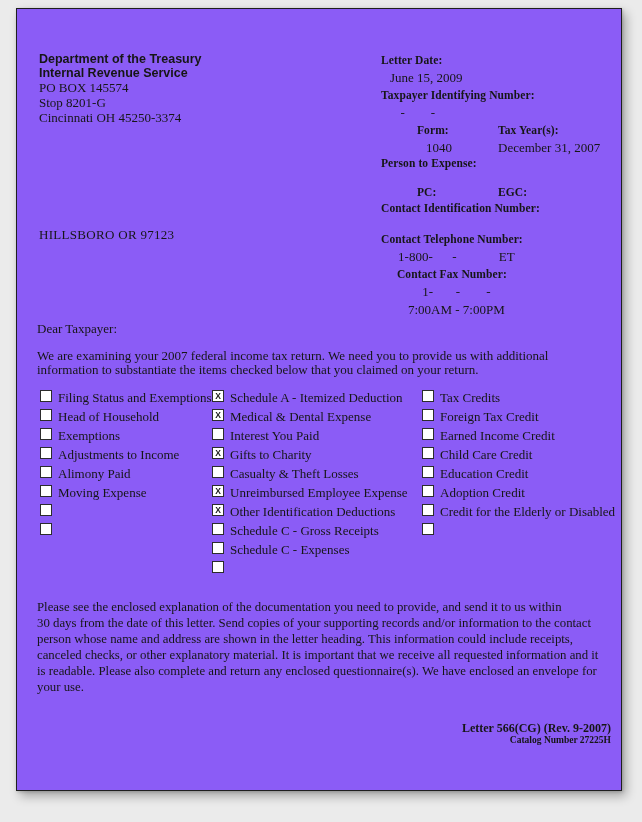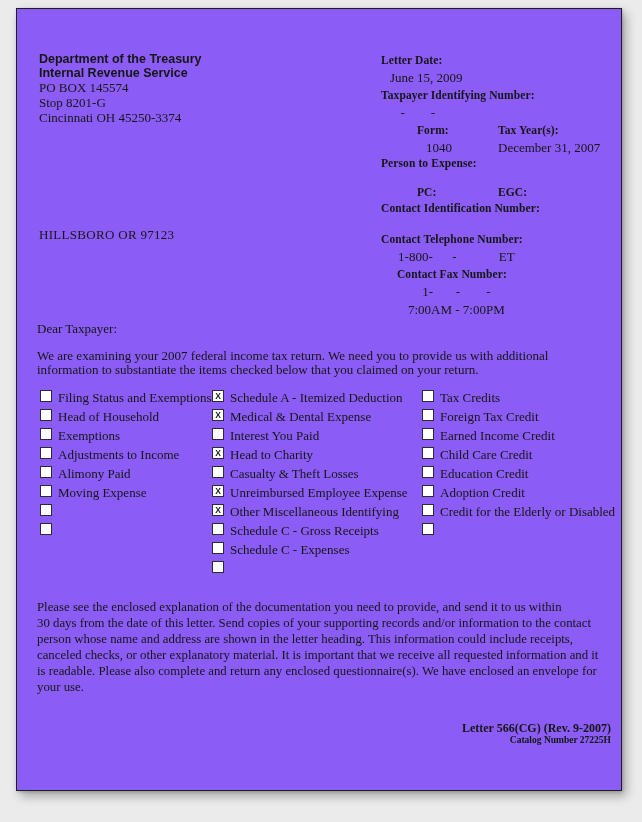--- a/index.html
+++ b/index.html
@@ -163,33 +163,33 @@
       <div class="check-row">
         <span class="checkbox checked">X</span>
         <span class="check-label">Medical &amp; Dental Expense</span>
       </div>
       <div class="check-row">
         <span class="checkbox"></span>
         <span class="check-label">Interest You Paid</span>
       </div>
       <div class="check-row">
         <span class="checkbox checked">X</span>
-        <span class="check-label">Head to Charity</span>
+        <span class="check-label">Gifts to Charity</span>
       </div>
       <div class="check-row">
         <span class="checkbox"></span>
         <span class="check-label">Casualty &amp; Theft Losses</span>
       </div>
       <div class="check-row">
         <span class="checkbox checked">X</span>
         <span class="check-label">Unreimbursed Employee Expense</span>
       </div>
       <div class="check-row">
         <span class="checkbox checked">X</span>
-        <span class="check-label">Other Miscellaneous Identifying</span>
+        <span class="check-label">Other Identification Deductions</span>
       </div>
       <div class="check-row">
         <span class="checkbox"></span>
         <span class="check-label">Schedule C - Gross Receipts</span>
       </div>
       <div class="check-row">
         <span class="checkbox"></span>
         <span class="check-label">Schedule C - Expenses</span>
       </div>
       <div class="check-row">

